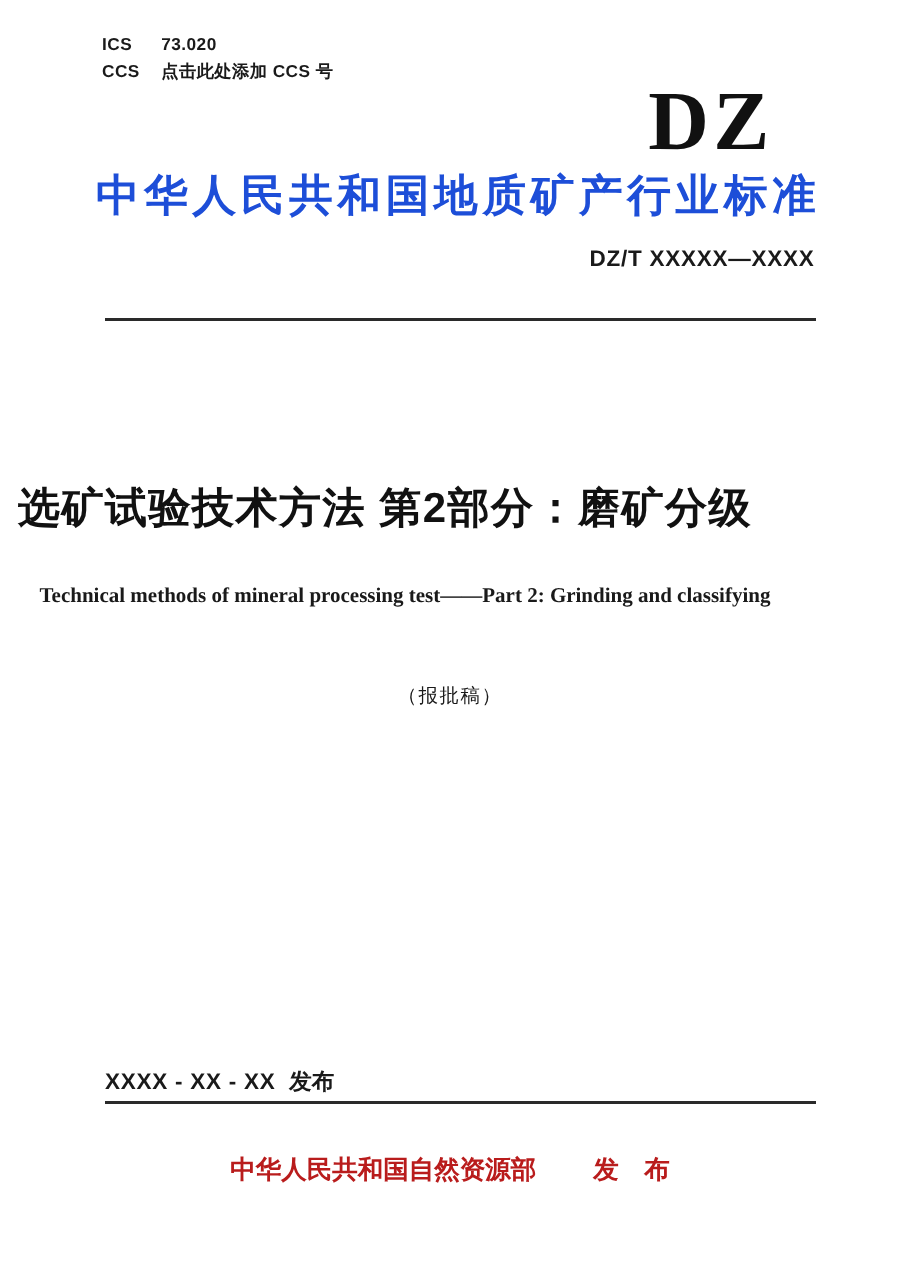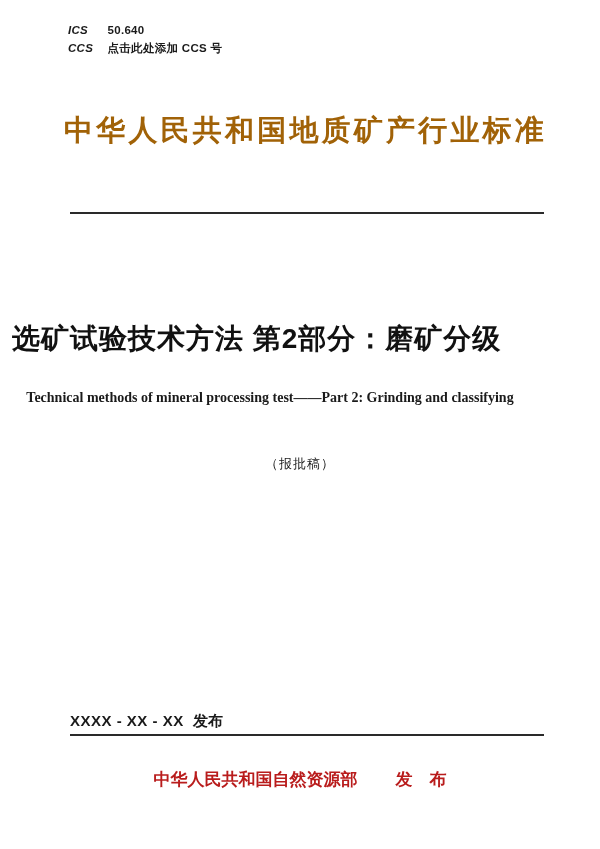--- a/index.html
+++ b/index.html
@@ -18,40 +18,40 @@
   .abs { position:absolute; }
 
   
   .code-block {
     left:68px; top:21px;
     font-size:11.5px; font-weight:bold;
     line-height:18px;
     letter-spacing:0.3px;
     white-space:nowrap;
   }
-  .code-row .code-lbl { display:inline-block; min-width:36px;font-style:italic; }
+  .code-row .code-lbl { display:inline-block; min-width:36px; }
 
   
   .dz-logo {
     left:422px; top:53px; width:104px;
     text-align:center;
     font-family:"Liberation Serif", serif;
     font-weight:bold;
     font-size:56px; line-height:1.0;
     letter-spacing:3px;
     color:#111111;
   }
 
   
   .std-heading {
     left:64px; top:111px; width:495px;
     font-size:29px; font-weight:bold;
     letter-spacing:3.2px;
     white-space:nowrap;
-    color:#a16207;
+    color:#1d4ed8;
   }
 
   
   .std-number {
     top:164px; right:57px;
     font-size:15px; font-weight:bold;
     letter-spacing:0.5px;
     white-space:nowrap;
   }
 
@@ -109,31 +109,33 @@
   .publisher-gap { display:inline-block; width:38px; }
 </style>
 </head>
 <body>
 
 <div class="page">
 
   <div class="abs code-block">
     <div class="code-row">
       <span class="code-lbl">ICS</span>
-      <span>50.640</span>
+      <span>73.020</span>
     </div>
     <div class="code-row">
       <span class="code-lbl">CCS</span>
       <span>点击此处添加 CCS 号</span>
     </div>
   </div>
 
+  <div class="abs dz-logo">DZ</div>
 
   <div class="abs std-heading">中华人民共和国地质矿产行业标准</div>
 
+  <div class="abs std-number">DZ/T XXXXX—XXXX</div>
 
   <div class="abs rule rule-top"></div>
 
   <div class="abs doc-title">选矿试验技术方法 第2部分：磨矿分级</div>
   <div class="abs doc-title-en">Technical methods of mineral processing test——Part 2: Grinding and classifying</div>
 
   <div class="abs draft-note">（报批稿）</div>
 
   <div class="abs dates-row">
     <div>

